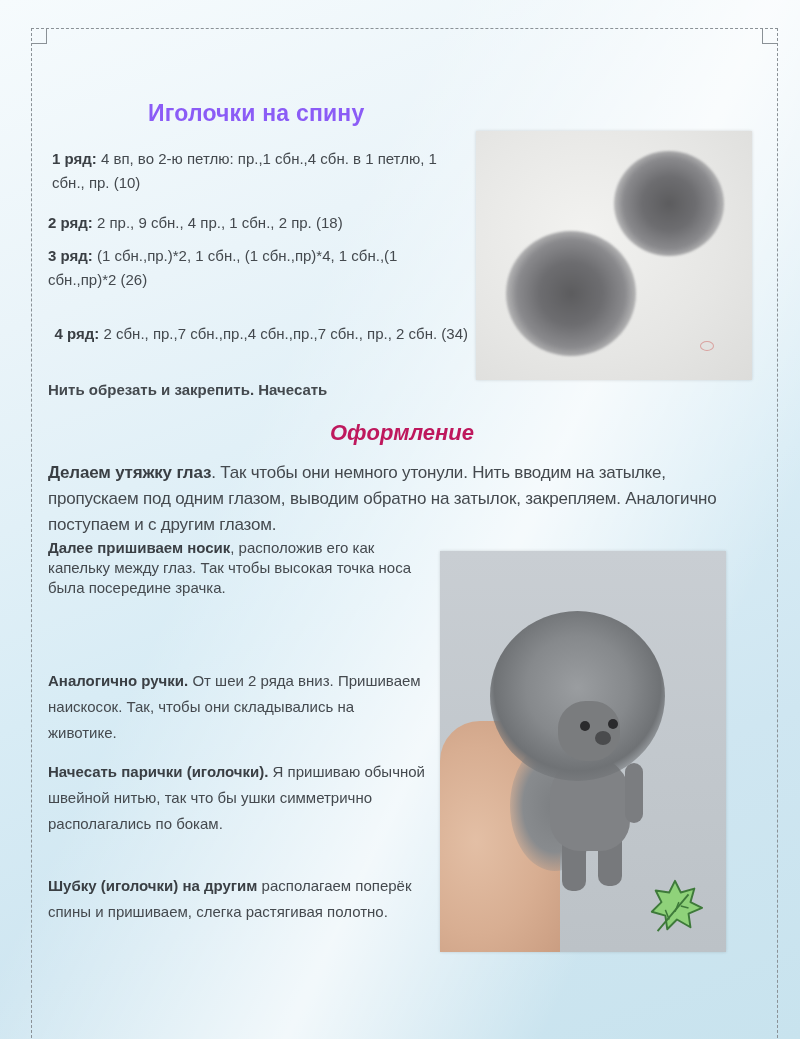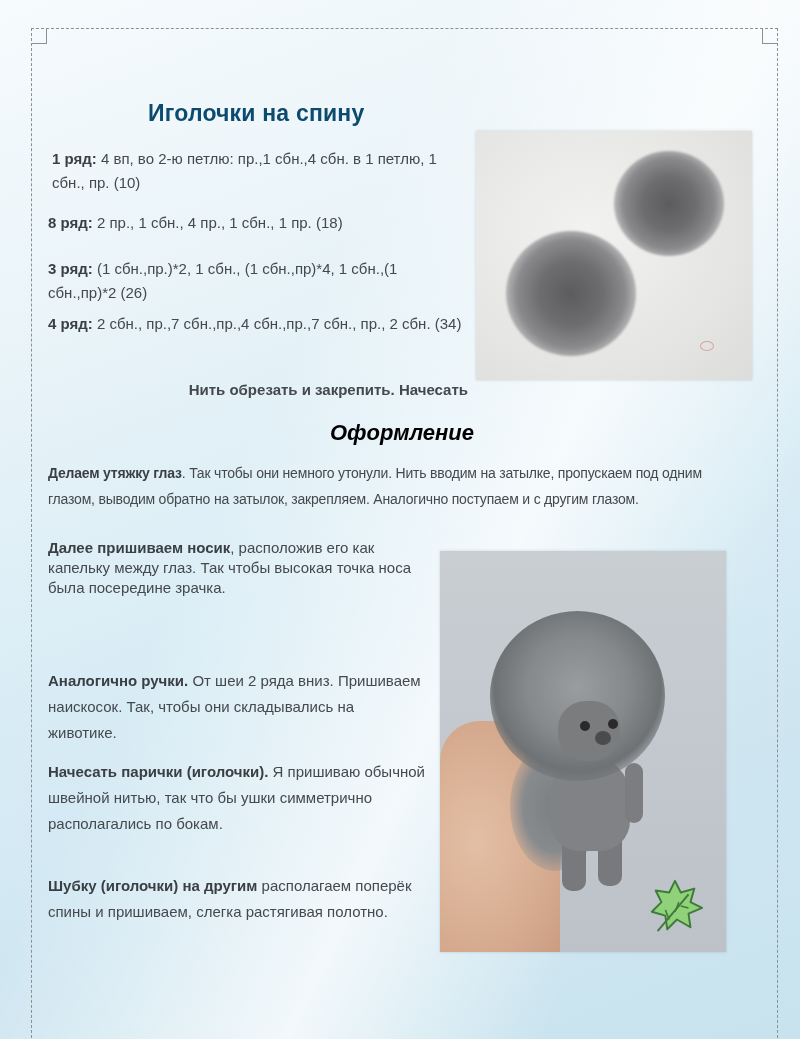--- a/index.html
+++ b/index.html
@@ -21,38 +21,38 @@
     }
     .corner {
       position: absolute; width: 16px; height: 16px;
       border-color: #8a9196; border-style: solid;
     }
     .corner.tl { left: 31px; top: 28px; border-width: 0 1px 1px 0; }
     .corner.tr { right: 22px; top: 28px; border-width: 0 0 1px 1px; }
 
     .title {
       position: absolute; left: 148px; top: 100px;
-      font-size: 23px; font-weight: bold; color: #0c4a6e;
+      font-size: 23px; font-weight: bold; color: #8b5cf6;
       letter-spacing: 0.2px;
     }
     .para {
       position: absolute; font-size: 15px; line-height: 24px; color: #44494e;
     }
     .para b { font-weight: bold; color: #3a3f44; }
     .row1 { left: 52px; top: 147px; width: 410px; }
     .row2 { left: 48px; top: 211px; width: 420px; }
-    .row3 { left: 48px; top: 257px; width: 420px; }
-    .row4 { left: 48px; top: 312px; width: 420px; }
-    .cut  { left: 48px; top: 378px; width: 420px; font-weight: bold; text-align: right; }
+    .row3 { left: 48px; top: 244px; width: 420px; }
+    .row4 { left: 48px; top: 322px; width: 420px; text-align: right; }
+    .cut  { left: 48px; top: 378px; width: 420px; font-weight: bold; }
 
     .section-title {
       position: absolute; left: 330px; top: 420px;
-      font-size: 22px; font-style: italic; color: #000000;
+      font-size: 22px; font-style: italic; color: #be185d;
     }
-    .eyes { left: 48px; top: 460px; width: 680px; line-height: 26px; font-size: 14px; letter-spacing: -0.2px; }
+    .eyes { left: 48px; top: 460px; width: 680px; line-height: 26px; font-size: 17px; letter-spacing: -0.2px; }
     .nose { left: 48px; top: 538px; width: 375px; line-height: 20px; }
     .hands { left: 48px; top: 668px; width: 375px; line-height: 26px; }
     .wig { left: 48px; top: 759px; width: 380px; line-height: 26px; }
     .coat { left: 48px; top: 873px; width: 380px; line-height: 26px; }
 
     .photo {
       position: absolute; overflow: hidden;
       box-shadow: 0 0 3px rgba(0,0,0,0.15);
     }
     .photo1 {
@@ -112,21 +112,21 @@
 </head>
 <body>
 
 <div class="page-border"></div>
 <div class="corner tl"></div>
 <div class="corner tr"></div>
 
 <h1 class="title">Иголочки на спину</h1>
 
 <p class="para row1"><b>1 ряд:</b><span> 4 вп, во 2-ю петлю: пр.,1 сбн.,4 сбн. в 1 петлю, 1 сбн., пр. (10)</span></p>
-<p class="para row2"><b>8 ряд:</b><span> 2 пр., 1 сбн., 4 пр., 1 сбн., 1 пр. (18)</span></p>
+<p class="para row2"><b>2 ряд:</b><span> 2 пр., 9 сбн., 4 пр., 1 сбн., 2 пр. (18)</span></p>
 <p class="para row3"><b>3 ряд:</b><span> (1 сбн.,пр.)*2, 1 сбн., (1 сбн.,пр)*4, 1 сбн.,(1 сбн.,пр)*2 (26)</span></p>
 <p class="para row4"><b>4 ряд:</b><span> 2 сбн., пр.,7 сбн.,пр.,4 сбн.,пр.,7 сбн., пр., 2 сбн. (34)</span></p>
 <p class="para cut">Нить обрезать и закрепить. Начесать</p>
 
 <h2 class="section-title">Оформление</h2>
 
 <p class="para eyes"><b>Делаем  утяжку глаз</b><span>. Так чтобы они немного утонули. Нить вводим  на затылке,  пропускаем  под одним  глазом,  выводим обратно  на затылок, закрепляем.  Аналогично поступаем  и с другим  глазом.</span></p>
 <p class="para nose"><b>Далее пришиваем  носик</b><span>, расположив его как капельку между глаз. Так чтобы высокая точка носа была посередине зрачка.</span></p>
 <p class="para hands"><b>Аналогично  ручки.</b><span> От шеи 2 ряда вниз. Пришиваем  наискосок. Так, чтобы они складывались на животике.</span></p>
 <p class="para wig"><b>Начесать  парички (иголочки).</b><span>  Я пришиваю обычной швейной нитью, так что бы ушки симметрично располагались по бокам.</span></p>

